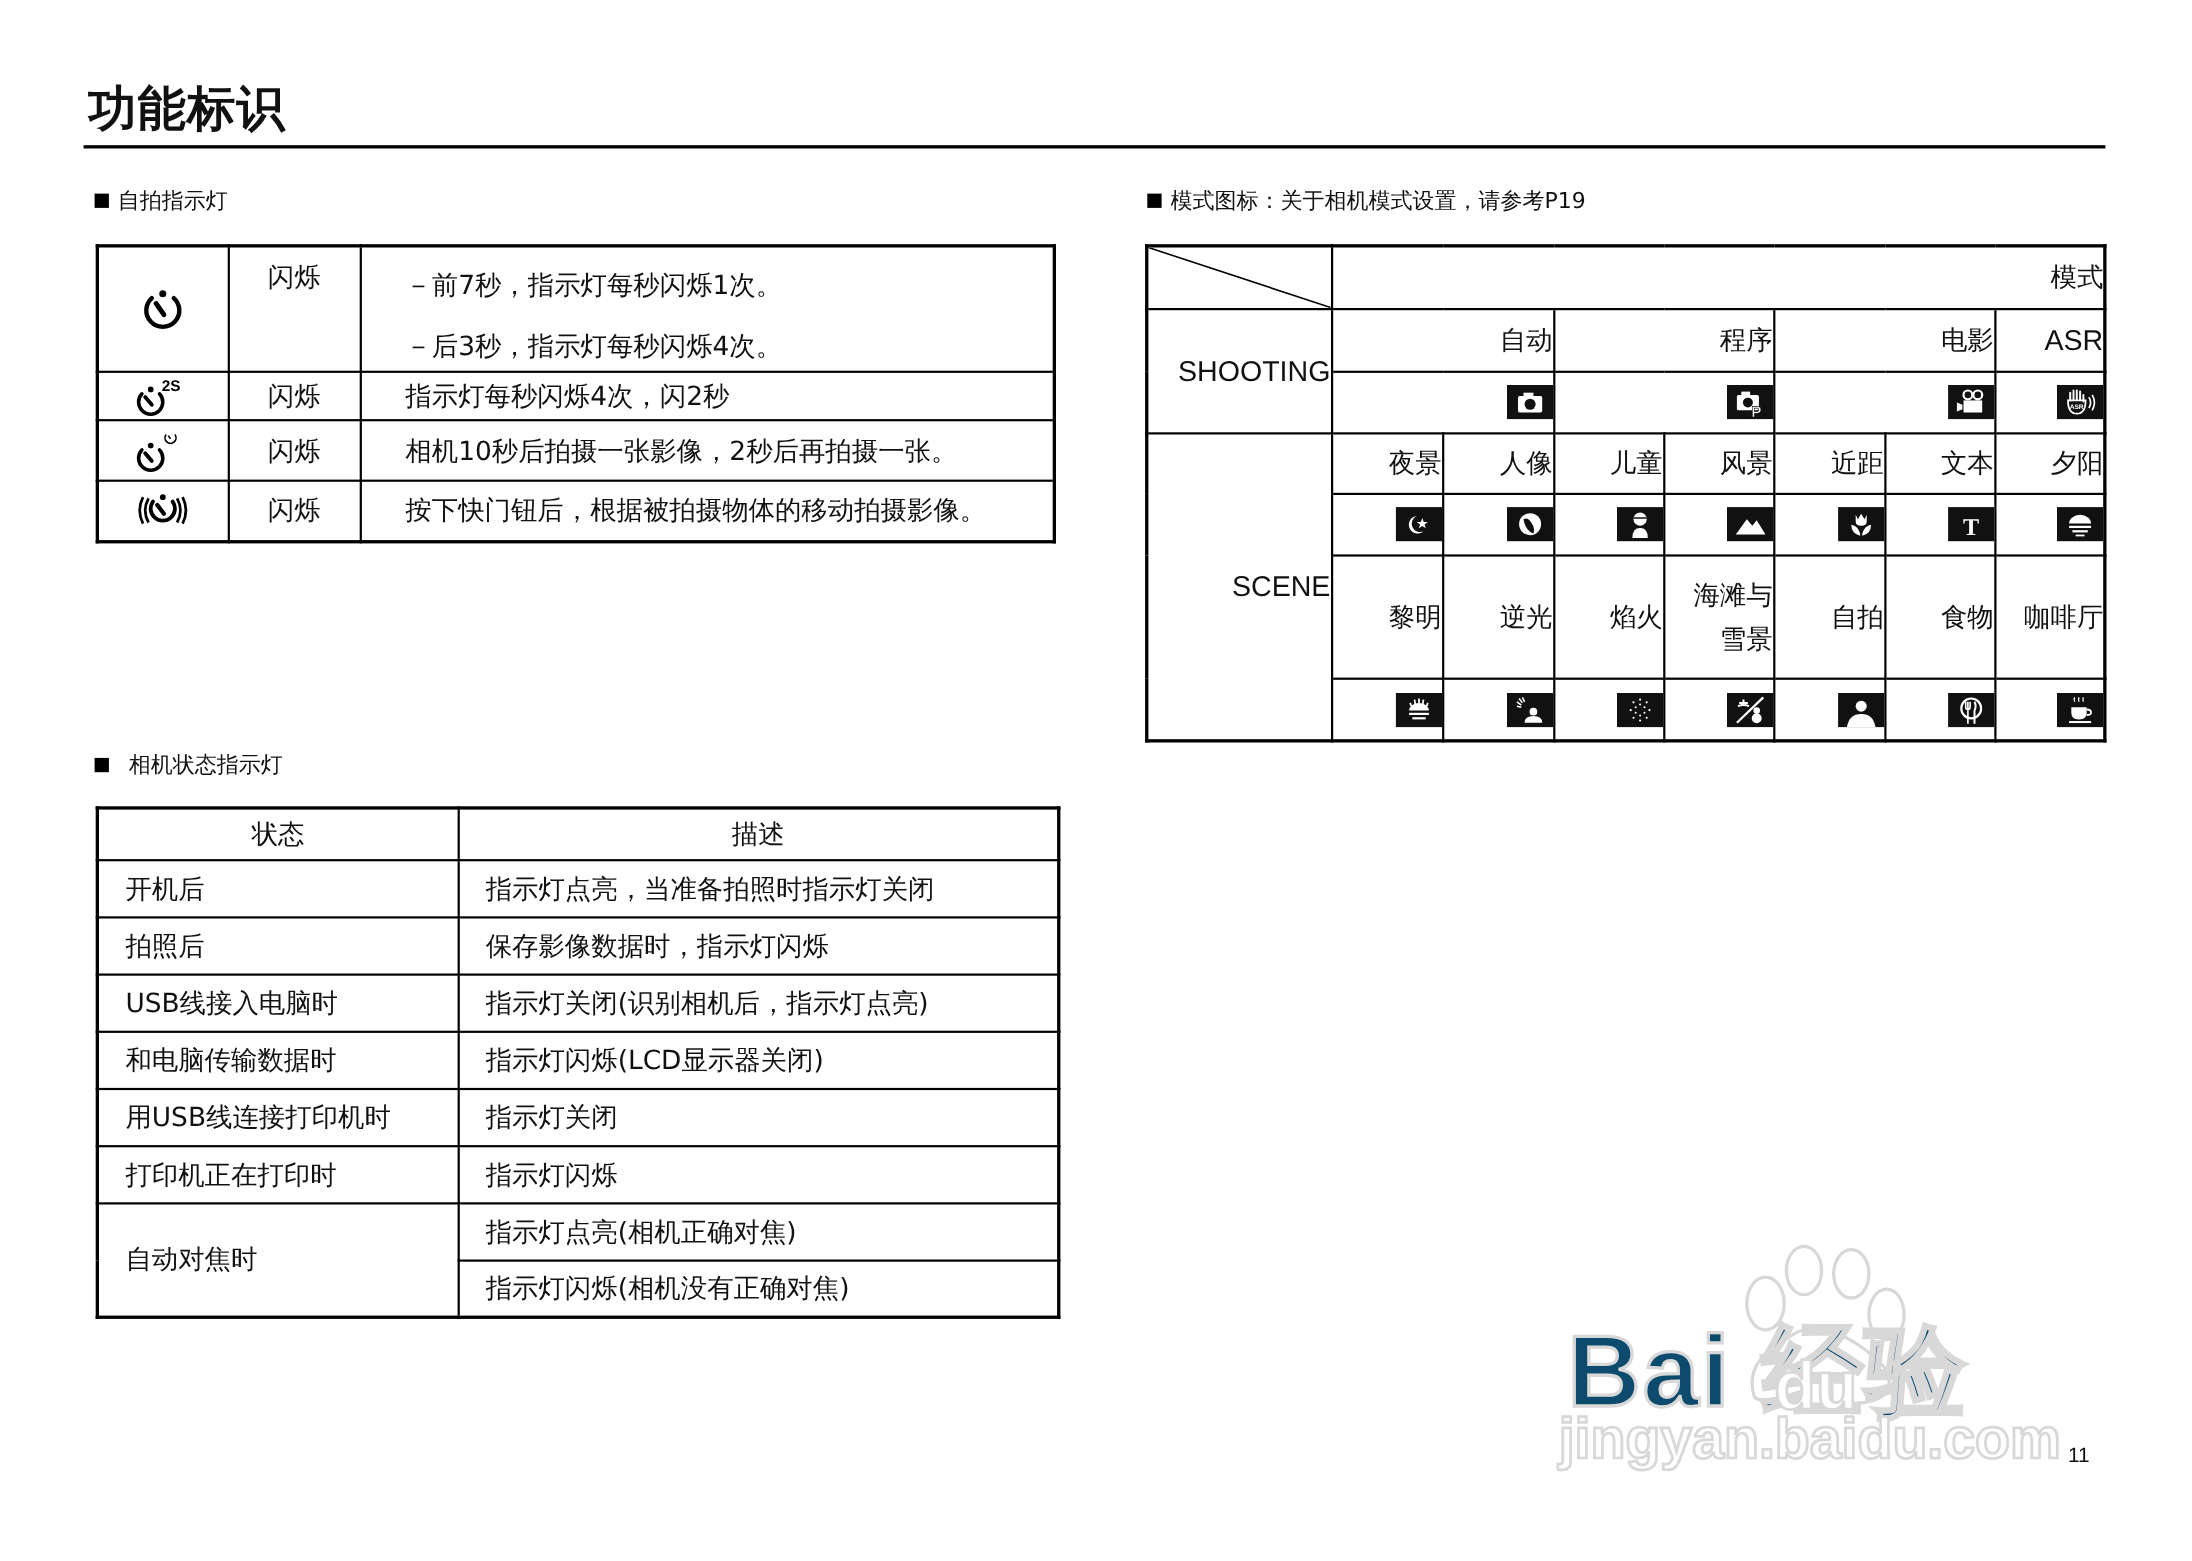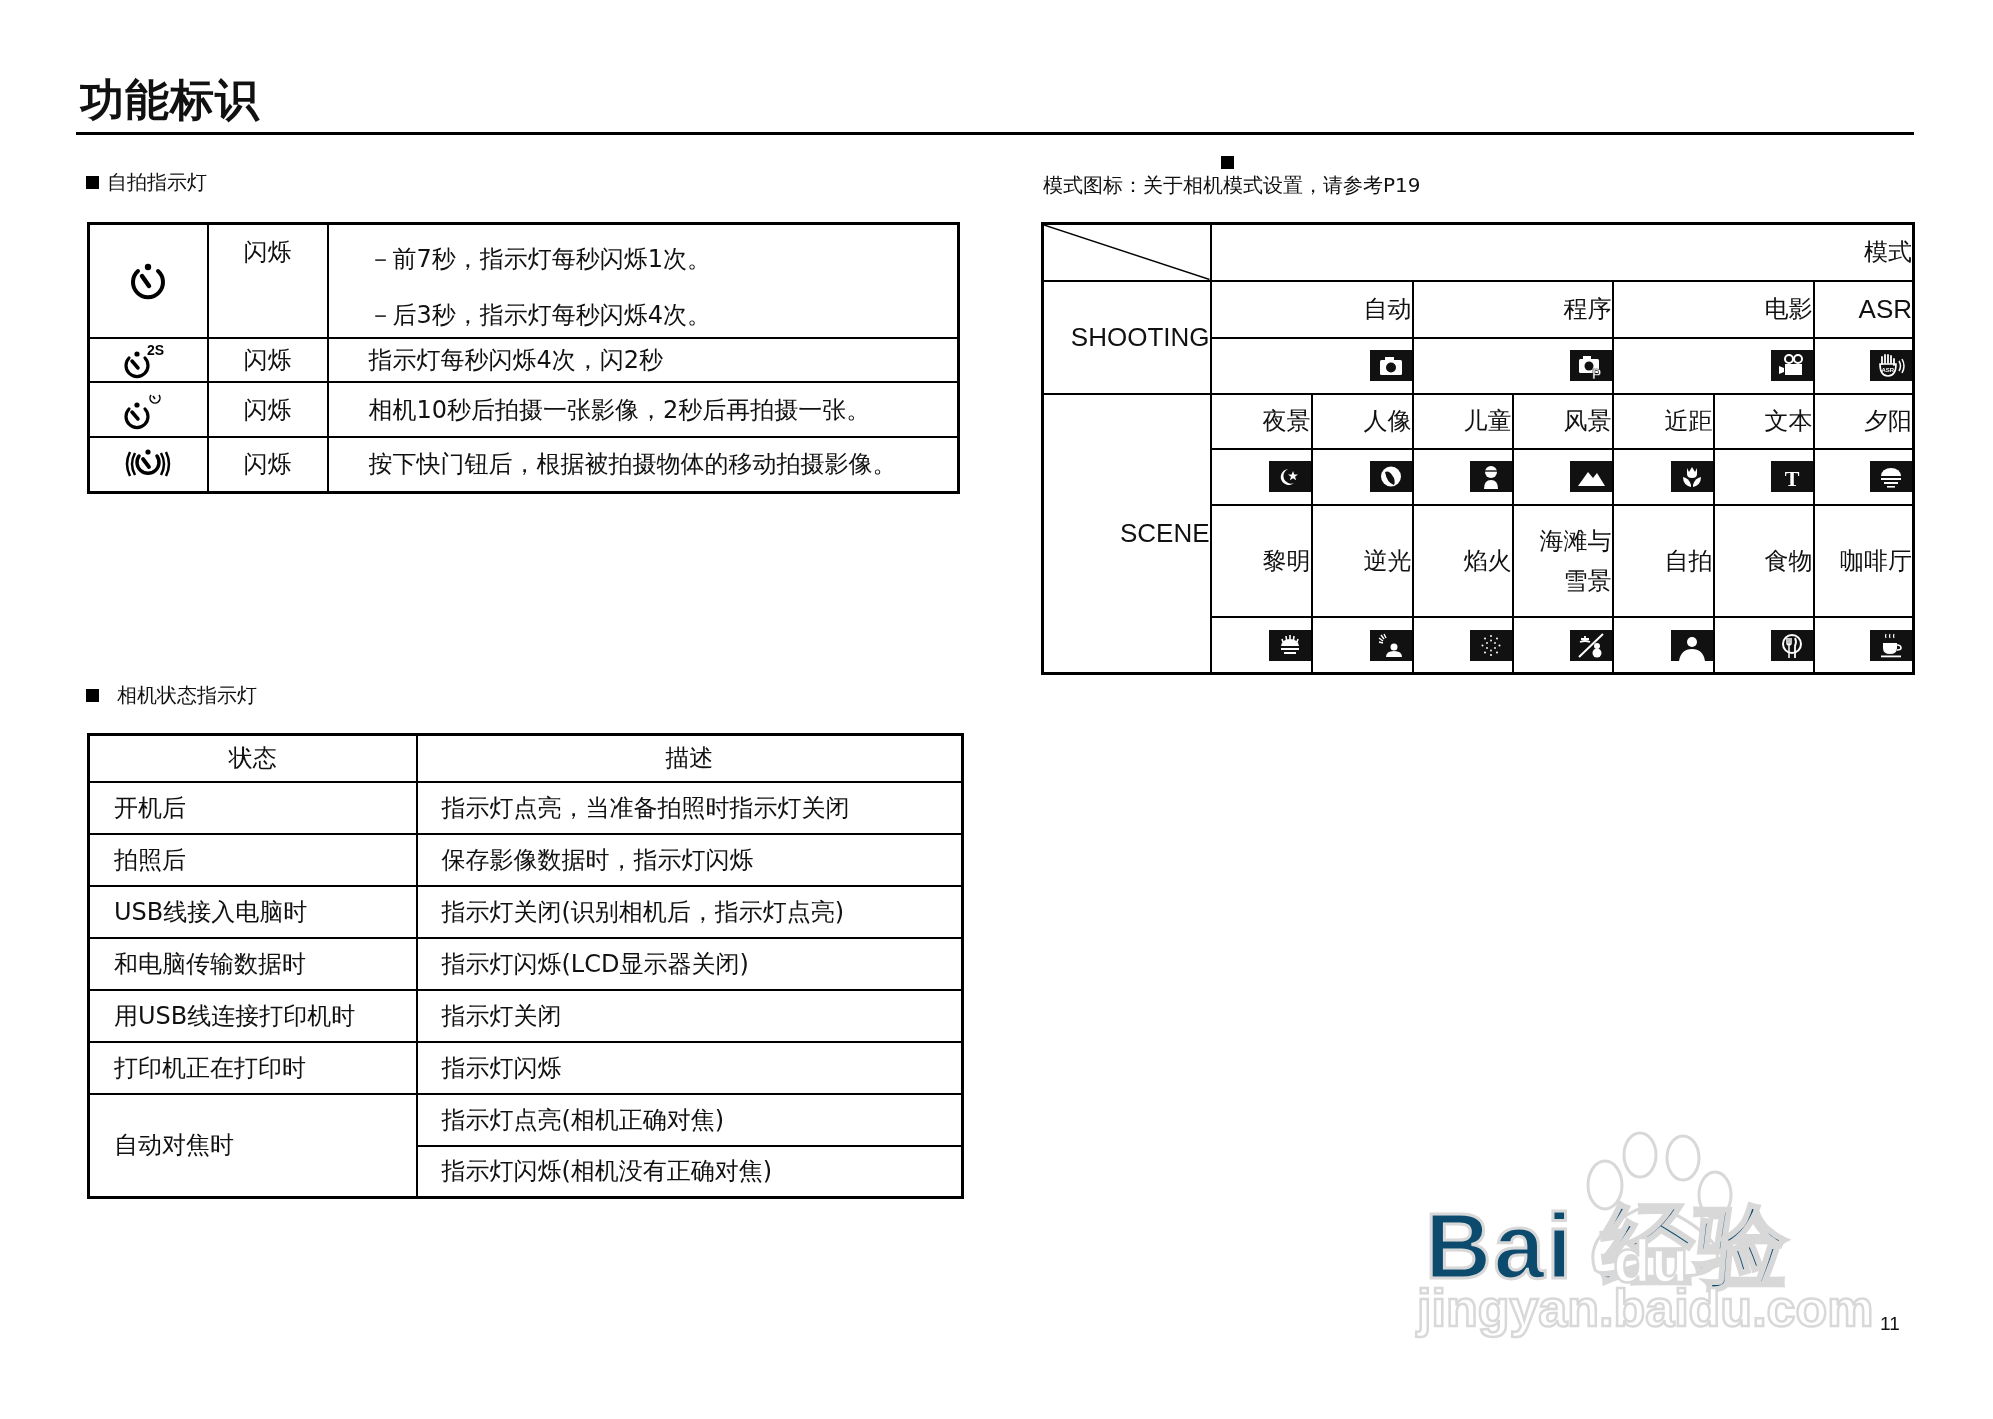--- a/index.html
+++ b/index.html
@@ -166,21 +166,21 @@
   <tr>
     <td rowspan="2">自动对焦时</td>
     <td>指示灯点亮(相机正确对焦)</td>
   </tr>
   <tr>
     <td>指示灯闪烁(相机没有正确对焦)</td>
   </tr>
 </tbody>
   </table>
 
-<div class="section-heading" style="left:1043px; top:156px;flex-direction:column;">
+<div class="section-heading" style="left:1043px; top:166px;">
   <span class="bullet"></span>
   <span>模式图标：关于相机模式设置，请参考P19</span>
 </div>
 
 <table id="t3">
   <colgroup>
     <col style="width:168px">
     <col style="width:101px">
       <col style="width:101px">
       <col style="width:100px">

